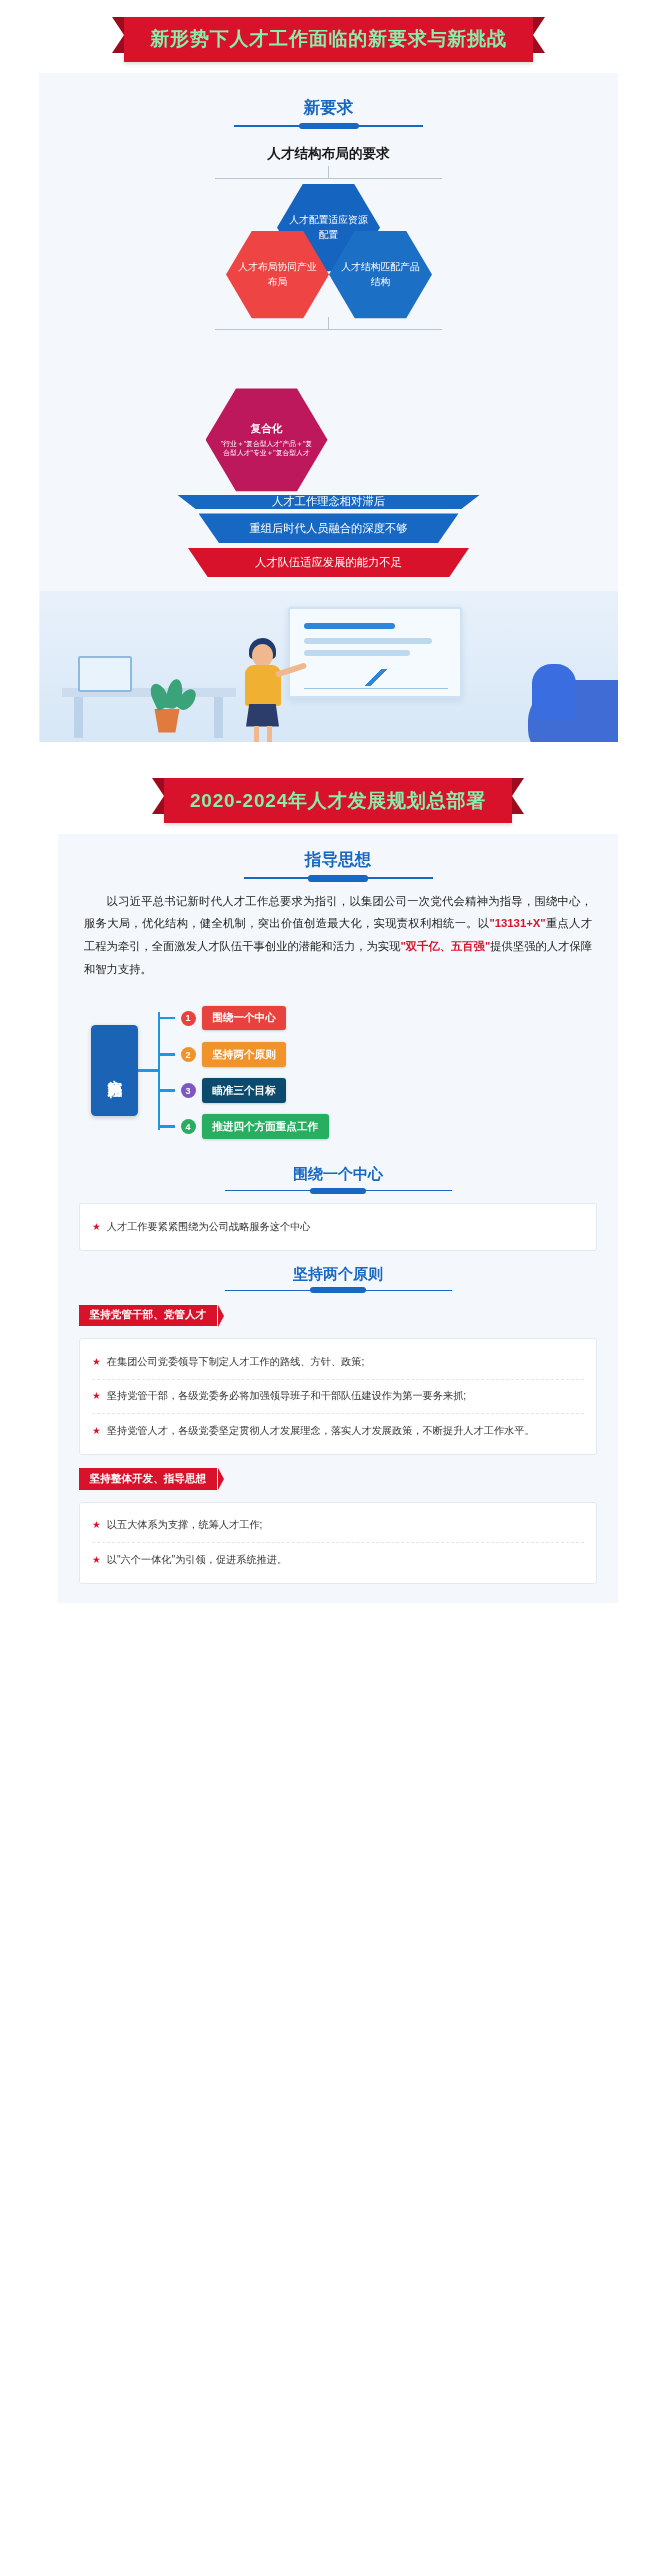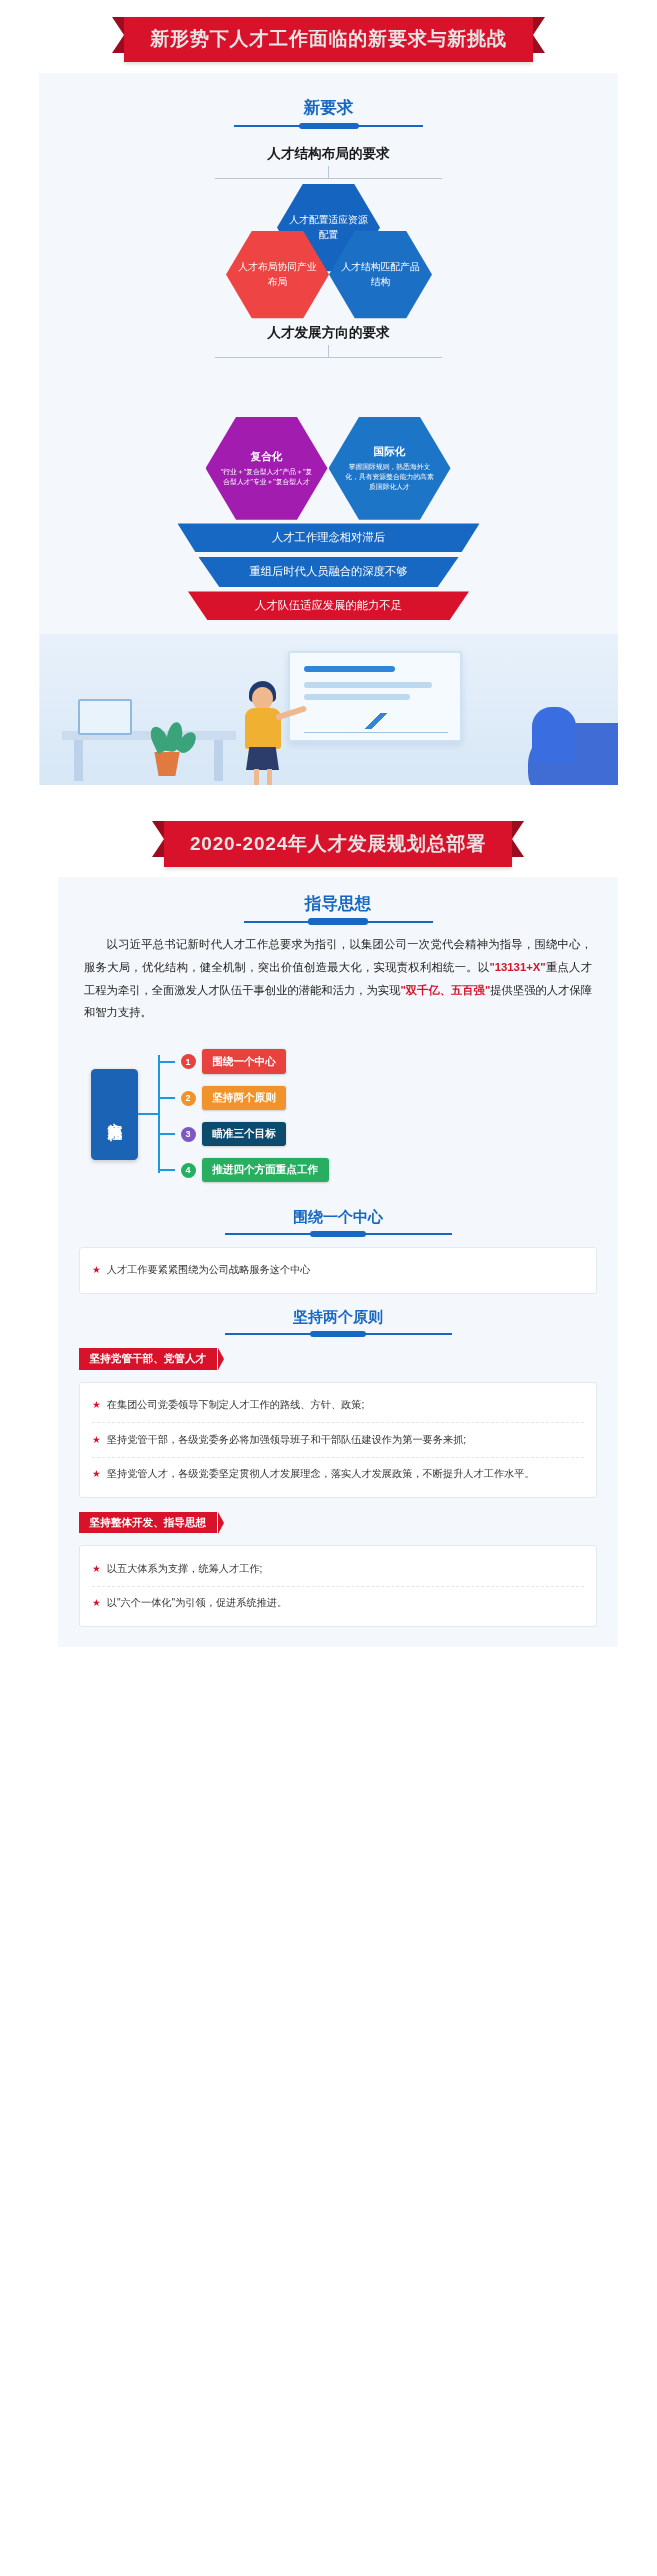--- a/index.html
+++ b/index.html
@@ -18,21 +18,21 @@
     position: relative;
   }
   .ribbon-wrap {
     padding: 16.6px 0 10.6px 0;
     display: flex;
     justify-content: center;
   }
   .ribbon {
     position: relative;
     background: #d8122a;
-    color: #e5e5e5;
+    color: #86efac;
     font-size: 19px;
     font-weight: bold;
     letter-spacing: 0.8px;
     padding: 9.8px 26px;
     text-align: center;
     box-shadow: 0 1.5px 3.8px rgba(0,0,0,0.15);
   }
   .ribbon::before, .ribbon::after {
     content: "";
     position: absolute;
@@ -139,36 +139,36 @@
   }
   .hex2 .t { font-size: 10.6px; font-weight: bold; margin-bottom: 3px; }
   .hex2 .d { font-size: 6.8px; line-height: 1.45; }
   .cluster2 {
     position: relative;
     height: 155px;
     width: 348px;
     margin: 3px auto 7.6px auto;
   }
   .hex2.top   { left: 113px; top: 0;  background:#1f8fd6; }
-  .hex2.left  { left: 51px;  top: 54px; background:#a21caf; }
+  .hex2.left  { left: 51px;  top: 54px; background:#be185d; }
   .hex2.right { left: 174px; top: 54px; background:#1d75c8; }
 
   
   .funnel { margin: 7.6px auto 13.6px auto; width: 325px; }
   .trap {
     color: #fff;
     text-align: center;
     font-size: 11.3px;
     display: flex;
     align-items: center;
     justify-content: center;
     margin: 0 auto 4.5px auto;
     font-weight: normal;
   }
-  .trap.t1 { width: 302px; height: 29px; background:#1668c3;
+  .trap.t1 { width: 302px; height: 14px; background:#1668c3;
     clip-path: polygon(0 0, 100% 0, 94% 100%, 6% 100%); }
   .trap.t2 { width: 281px; height: 29px; background:#d8122a;
     clip-path: polygon(0 0, 100% 0, 93% 100%, 7% 100%); }
   .trap.t3 { width: 260px; height: 30px; background:#1668c3;
     clip-path: polygon(0 0, 100% 0, 92% 100%, 8% 100%); }
 
   
   .illus {
     position: relative;
     height: 151px;
@@ -349,32 +349,27 @@
       <div class="blk-title">人才结构布局的要求</div>
       <div class="connector"></div>
       <div class="connector-h"></div>
 
       <div class="hex-cluster">
         <div class="hex top">人才配置适应资源配置</div>
         <div class="hex left">人才布局协同产业布局</div>
         <div class="hex right">人才结构匹配产品结构</div>
       </div>
 
-      <div class="blk-title">人才发展方向的要求</div>
       <div class="connector"></div>
       <div class="connector-h"></div>
 
       <div class="cluster2">
         <div class="hex2 left">
           <div class="t">复合化</div>
           <div class="d">"行业＋"复合型人才"产品＋"复合型人才"专业＋"复合型人才</div>
-        </div>
-        <div class="hex2 right">
-          <div class="t">国际化</div>
-          <div class="d">掌握国际规则，熟悉海外文化，具有资源整合能力的高素质国际化人才</div>
         </div>
       </div>
 
 
       <div class="funnel">
         <div class="trap t1">人才工作理念相对滞后</div>
         <div class="trap t3">重组后时代人员融合的深度不够</div>
         <div class="trap t2">人才队伍适应发展的能力不足</div>
       </div>
 

